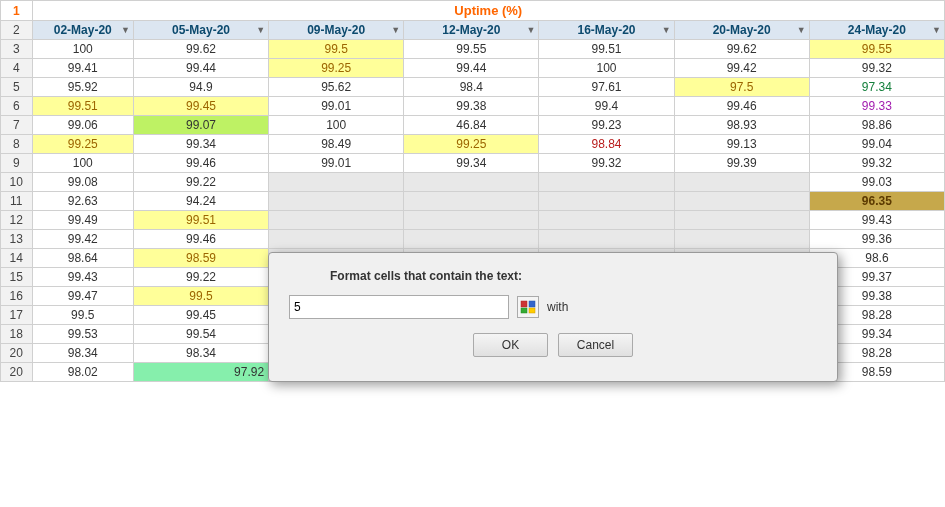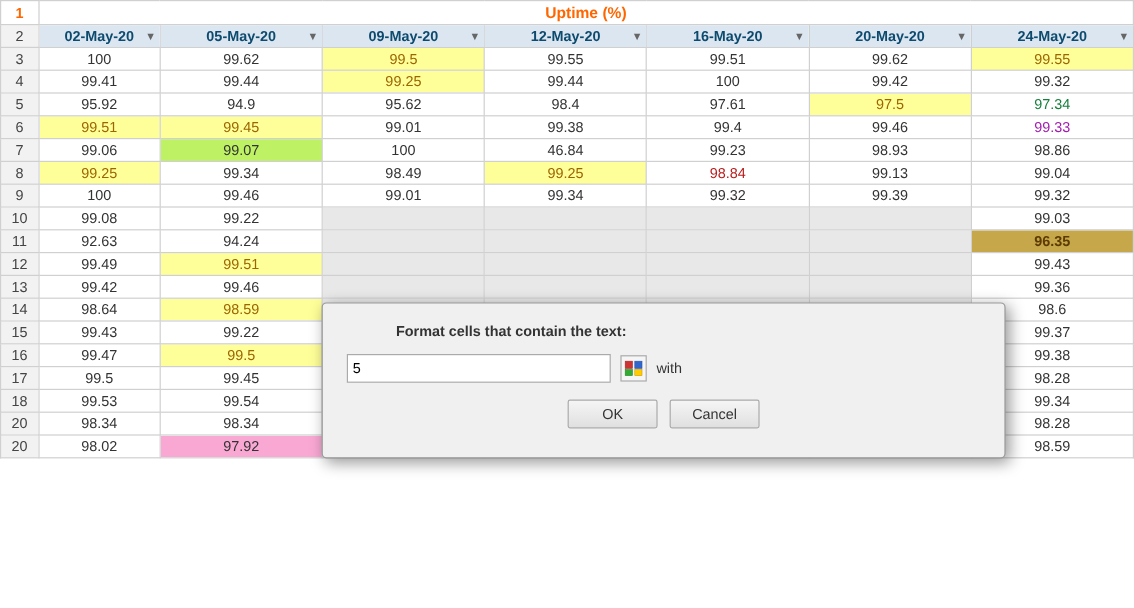--- a/index.html
+++ b/index.html
@@ -445,21 +445,21 @@
           <td style="background: rgb(255, 255, 255); color: rgb(51, 51, 51);">98.34</td>
           <td style="background: rgb(255, 255, 255); color: rgb(51, 51, 51);">97.7</td>
           <td style="background: rgb(255, 255, 255); color: rgb(51, 51, 51);">98.44</td>
           <td style="background: rgb(255, 255, 255); color: rgb(51, 51, 51);">98.8</td>
           <td style="background: rgb(255, 255, 255); color: rgb(51, 51, 51);">98.18</td>
           <td style="background: rgb(255, 255, 255); color: rgb(51, 51, 51);">98.28</td>
         </tr>
         <tr>
           <td class="row-num">20</td>
           <td style="background: rgb(255, 255, 255); color: rgb(51, 51, 51);">98.02</td>
-          <td style="background: #f9a8d4; color: rgb(51, 51, 51);">97.92</td>
+          <td style="background: #86efac; color: rgb(51, 51, 51); text-align: right;">97.92</td>
           <td style="background: rgb(255, 255, 255); color: rgb(51, 51, 51);">97.78</td>
           <td style="background: rgb(255, 255, 255); color: rgb(51, 51, 51);">98.45</td>
           <td style="background: rgb(255, 255, 255); color: rgb(51, 51, 51);">98.65</td>
           <td style="background: rgb(255, 255, 255); color: rgb(51, 51, 51);">98.53</td>
           <td style="background: rgb(255, 255, 255); color: rgb(51, 51, 51);">98.59</td>
         </tr>
       </tbody>
   </table>
 
   <div class="dialog-overlay">

